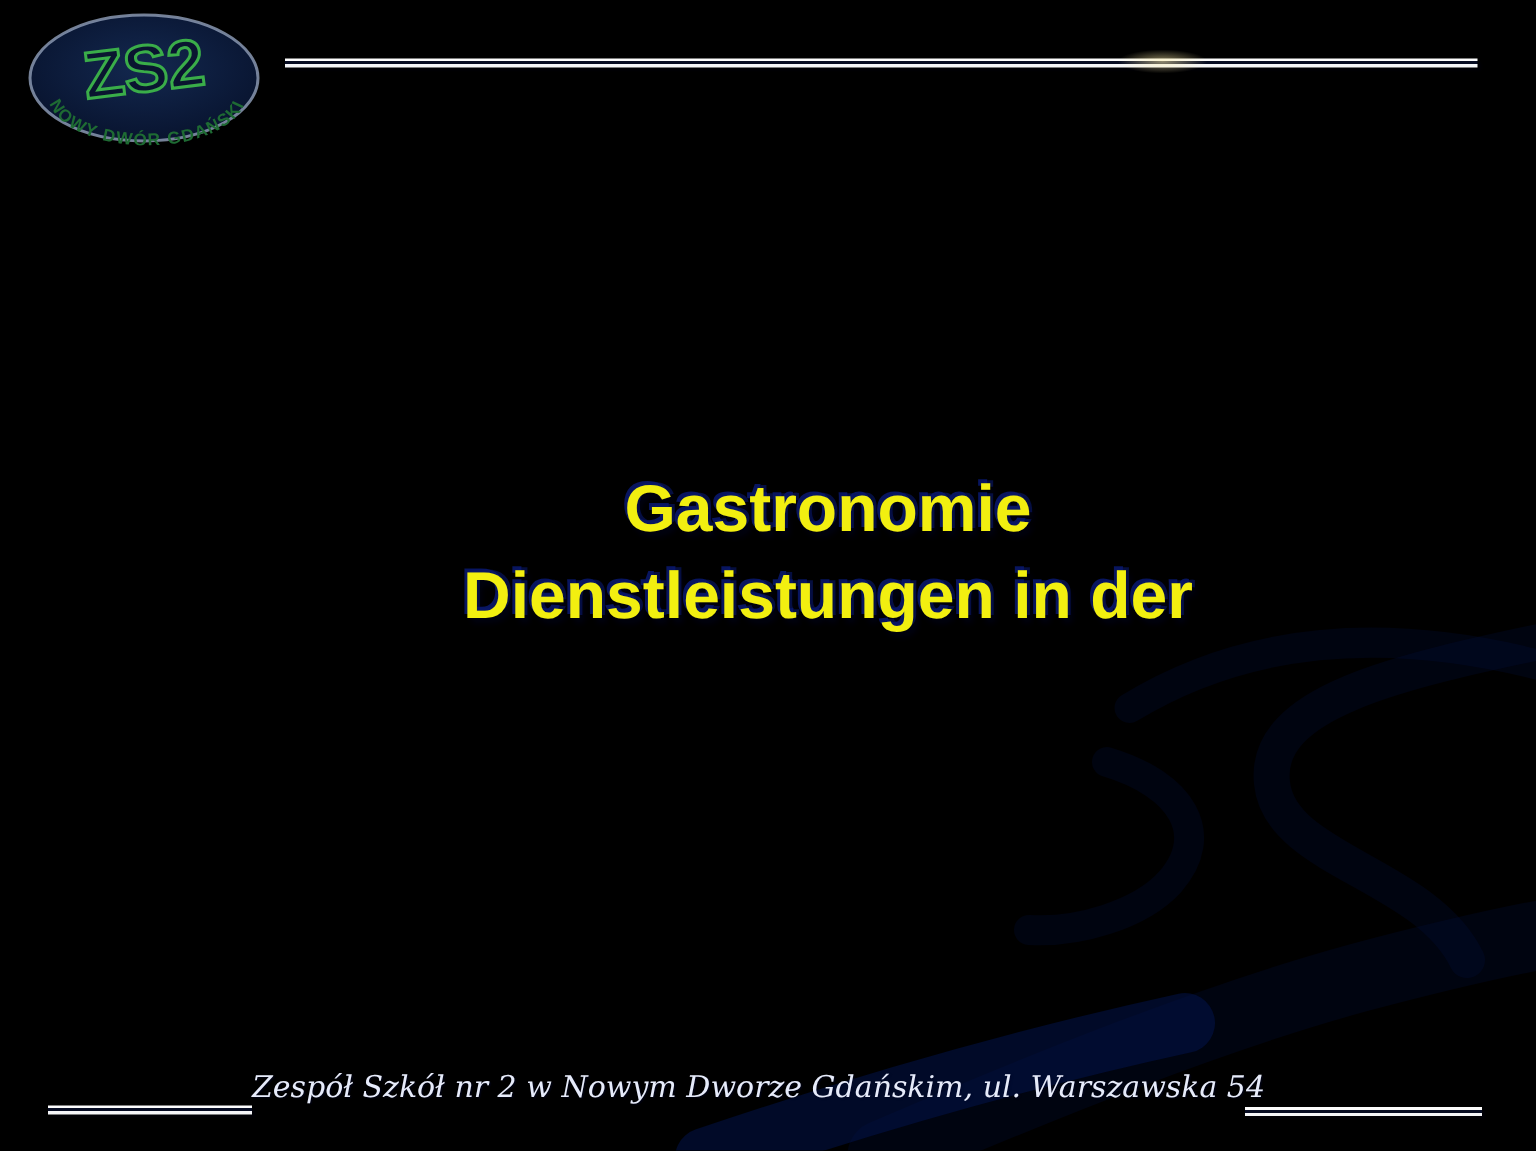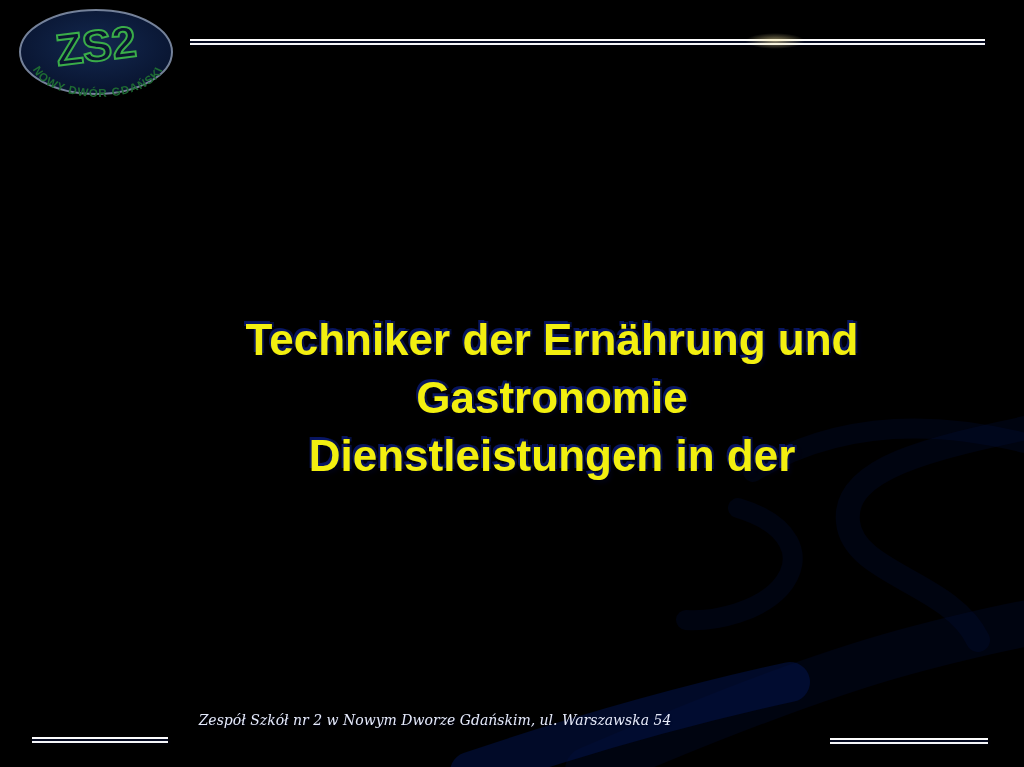--- a/index.html
+++ b/index.html
@@ -45,21 +45,21 @@
     color:#f2ef10;
     text-shadow:-2px -3px 0 rgba(9,23,105,0.9),
                  2px -2px 0 rgba(9,23,105,0.6),
                  3px  3px 4px rgba(0,4,40,0.45);
     white-space:nowrap;
   }
   #footer-text{
     position:absolute;left:168px;top:712px;width:534px;
     text-align:center;
     font-family:"DejaVu Serif","Liberation Serif",serif;
-    font-style:italic;font-size:14px;
+    font-style:italic;font-size:20px;
     color:#e6ebfa;
     text-shadow:1px 1px 1px rgba(0,5,40,0.5);
     white-space:nowrap;
   }
   #logo{position:absolute;left:16px;top:5px;}
 </style>
 </head>
 <body>
 
 <div id="slide">
@@ -87,21 +87,20 @@
     <text x="80" y="56" text-anchor="middle" font-family="Liberation Sans, sans-serif" font-size="44" font-weight="bold" fill="#0a1530" stroke="#3aad49" stroke-width="2" transform="rotate(-7 80 42)">ZS2</text>
     <text font-family="Liberation Sans, sans-serif" font-size="11.5" font-weight="bold" fill="#1e6b33" letter-spacing="1">
       <textPath href="#arcPath" startOffset="50%" text-anchor="middle">NOWY DWÓR GDAŃSKI</textPath>
     </text>
   </svg>
 
   <div id="top-line" class="dline"></div>
   <div id="top-line-glow"></div>
 
   <div id="title">
-    <div>Techniker der Ernährung und</div>
     <div>Gastronomie</div>
     <div>Dienstleistungen in der</div>
   </div>
 
   <div id="bottom-line-left" class="dline"></div>
   <div id="footer-text">Zespół Szkół nr 2 w Nowym Dworze Gdańskim, ul. Warszawska 54</div>
   <div id="bottom-line-right" class="dline"></div>
 
 </div>
 

